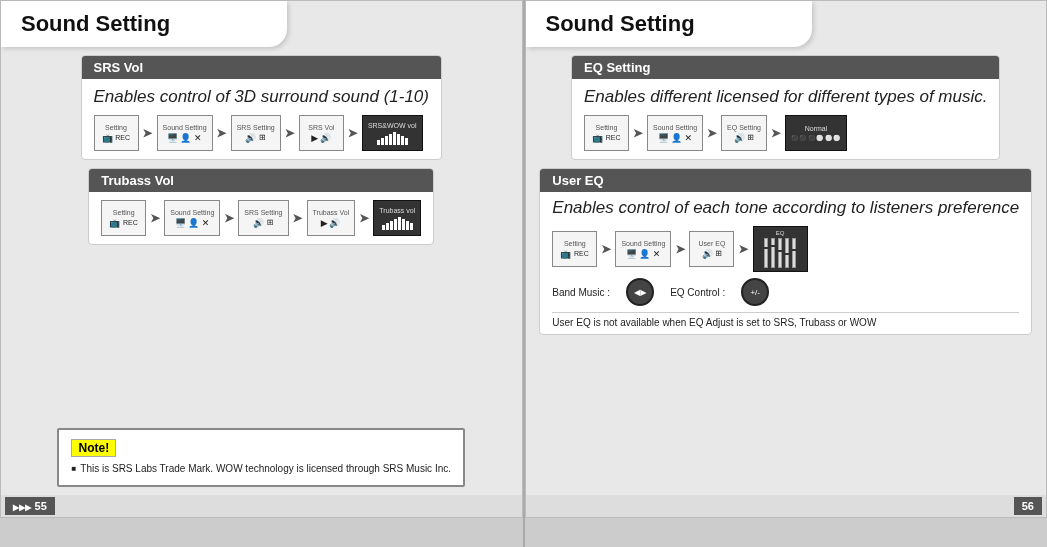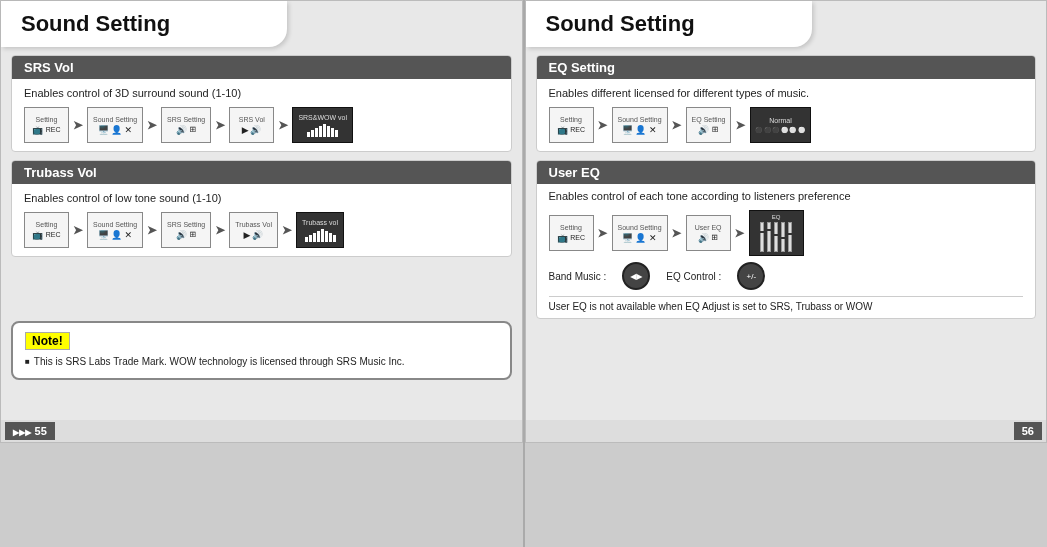--- a/index.html
+++ b/index.html
@@ -6,21 +6,21 @@
     body {
       width: 1047px;
       height: 547px;
       display: flex;
       font-family: Arial, sans-serif;
       background: #ccc;
       overflow: hidden;
     }
     .page {
       width: 523.5px;
-      height: 443px;
+      height: 518px;
       background: #e8e8e8;
       display: flex;
       flex-direction: column;
       border: 1px solid #bbb;
     }
     .page-title-bar {
       background: white;
       border-radius: 0 0 18px 0;
       padding: 10px 20px 10px 20px;
       margin-bottom: 8px;
@@ -34,43 +34,45 @@
       font-size: 22px;
       font-weight: bold;
       color: #111;
     }
     .page-content {
       flex: 1;
       padding: 0 10px 8px 10px;
       display: flex;
       flex-direction: column;
       gap: 8px;
+      align-items: center;
     }
     .section {
       background: white;
       border: 1px solid #ccc;
       border-radius: 4px;
       overflow: hidden;
     }
     .section-header {
       background: #555;
       color: white;
       font-size: 13px;
       font-weight: bold;
       padding: 4px 12px;
     }
     .section-body {
       padding: 8px 12px;
       font-size: 11px;
       color: #222;
     }
     .section-desc {
-      font-size: 11px;
+      font-size: 17px;
       margin-bottom: 8px;
       color: #222;
+      font-style: italic;
     }
     .nav-flow {
       display: flex;
       align-items: center;
       gap: 4px;
       flex-wrap: wrap;
     }
     .nav-box {
       border: 1px solid #888;
       background: #f5f5f5;
@@ -115,21 +117,21 @@
       align-items: flex-end;
       height: 14px;
     }
     .bar-display .bar {
       width: 3px;
       background: white;
     }
     .note-section {
       background: white;
       border: 2px solid #888;
-      border-radius: 8px;
+      border-radius: 2px;
       padding: 8px 12px;
       margin-top: auto;
     }
     .note-header {
       font-weight: bold;
       font-size: 12px;
       background: #ffff00;
       display: inline-block;
       padding: 1px 6px;
       margin-bottom: 6px;
@@ -155,21 +157,20 @@
       padding: 3px 8px;
       background: #555;
       color: white;
       display: inline-block;
     }
     .page-footer {
       display: flex;
       justify-content: space-between;
       padding: 2px 4px;
       background: #ddd;
-      margin-top: 32px;
     }
     .divider {
       width: 2px;
       background: #aaa;
     }
     .user-eq-section .section-body {
       padding: 6px 12px;
     }
     .band-move-area {
       display: flex;
@@ -282,21 +283,20 @@
               <div class="bar" style="height:7px"></div>
             </div>
           </div>
         </div>
       </div>
     </div>
 
     <div class="section">
       <div class="section-header">Trubass Vol</div>
       <div class="section-body">
-        <div class="section-desc">Enables control of low tone sound (1-10)</div>
         <div class="nav-flow">
           <div class="nav-box">
             <div class="box-label">Setting</div>
             <div class="box-icons">
               <span>📺</span>
               <span style="font-size:7px">REC</span>
             </div>
           </div>
           <span class="arrow-right">➤</span>
           <div class="nav-box">

